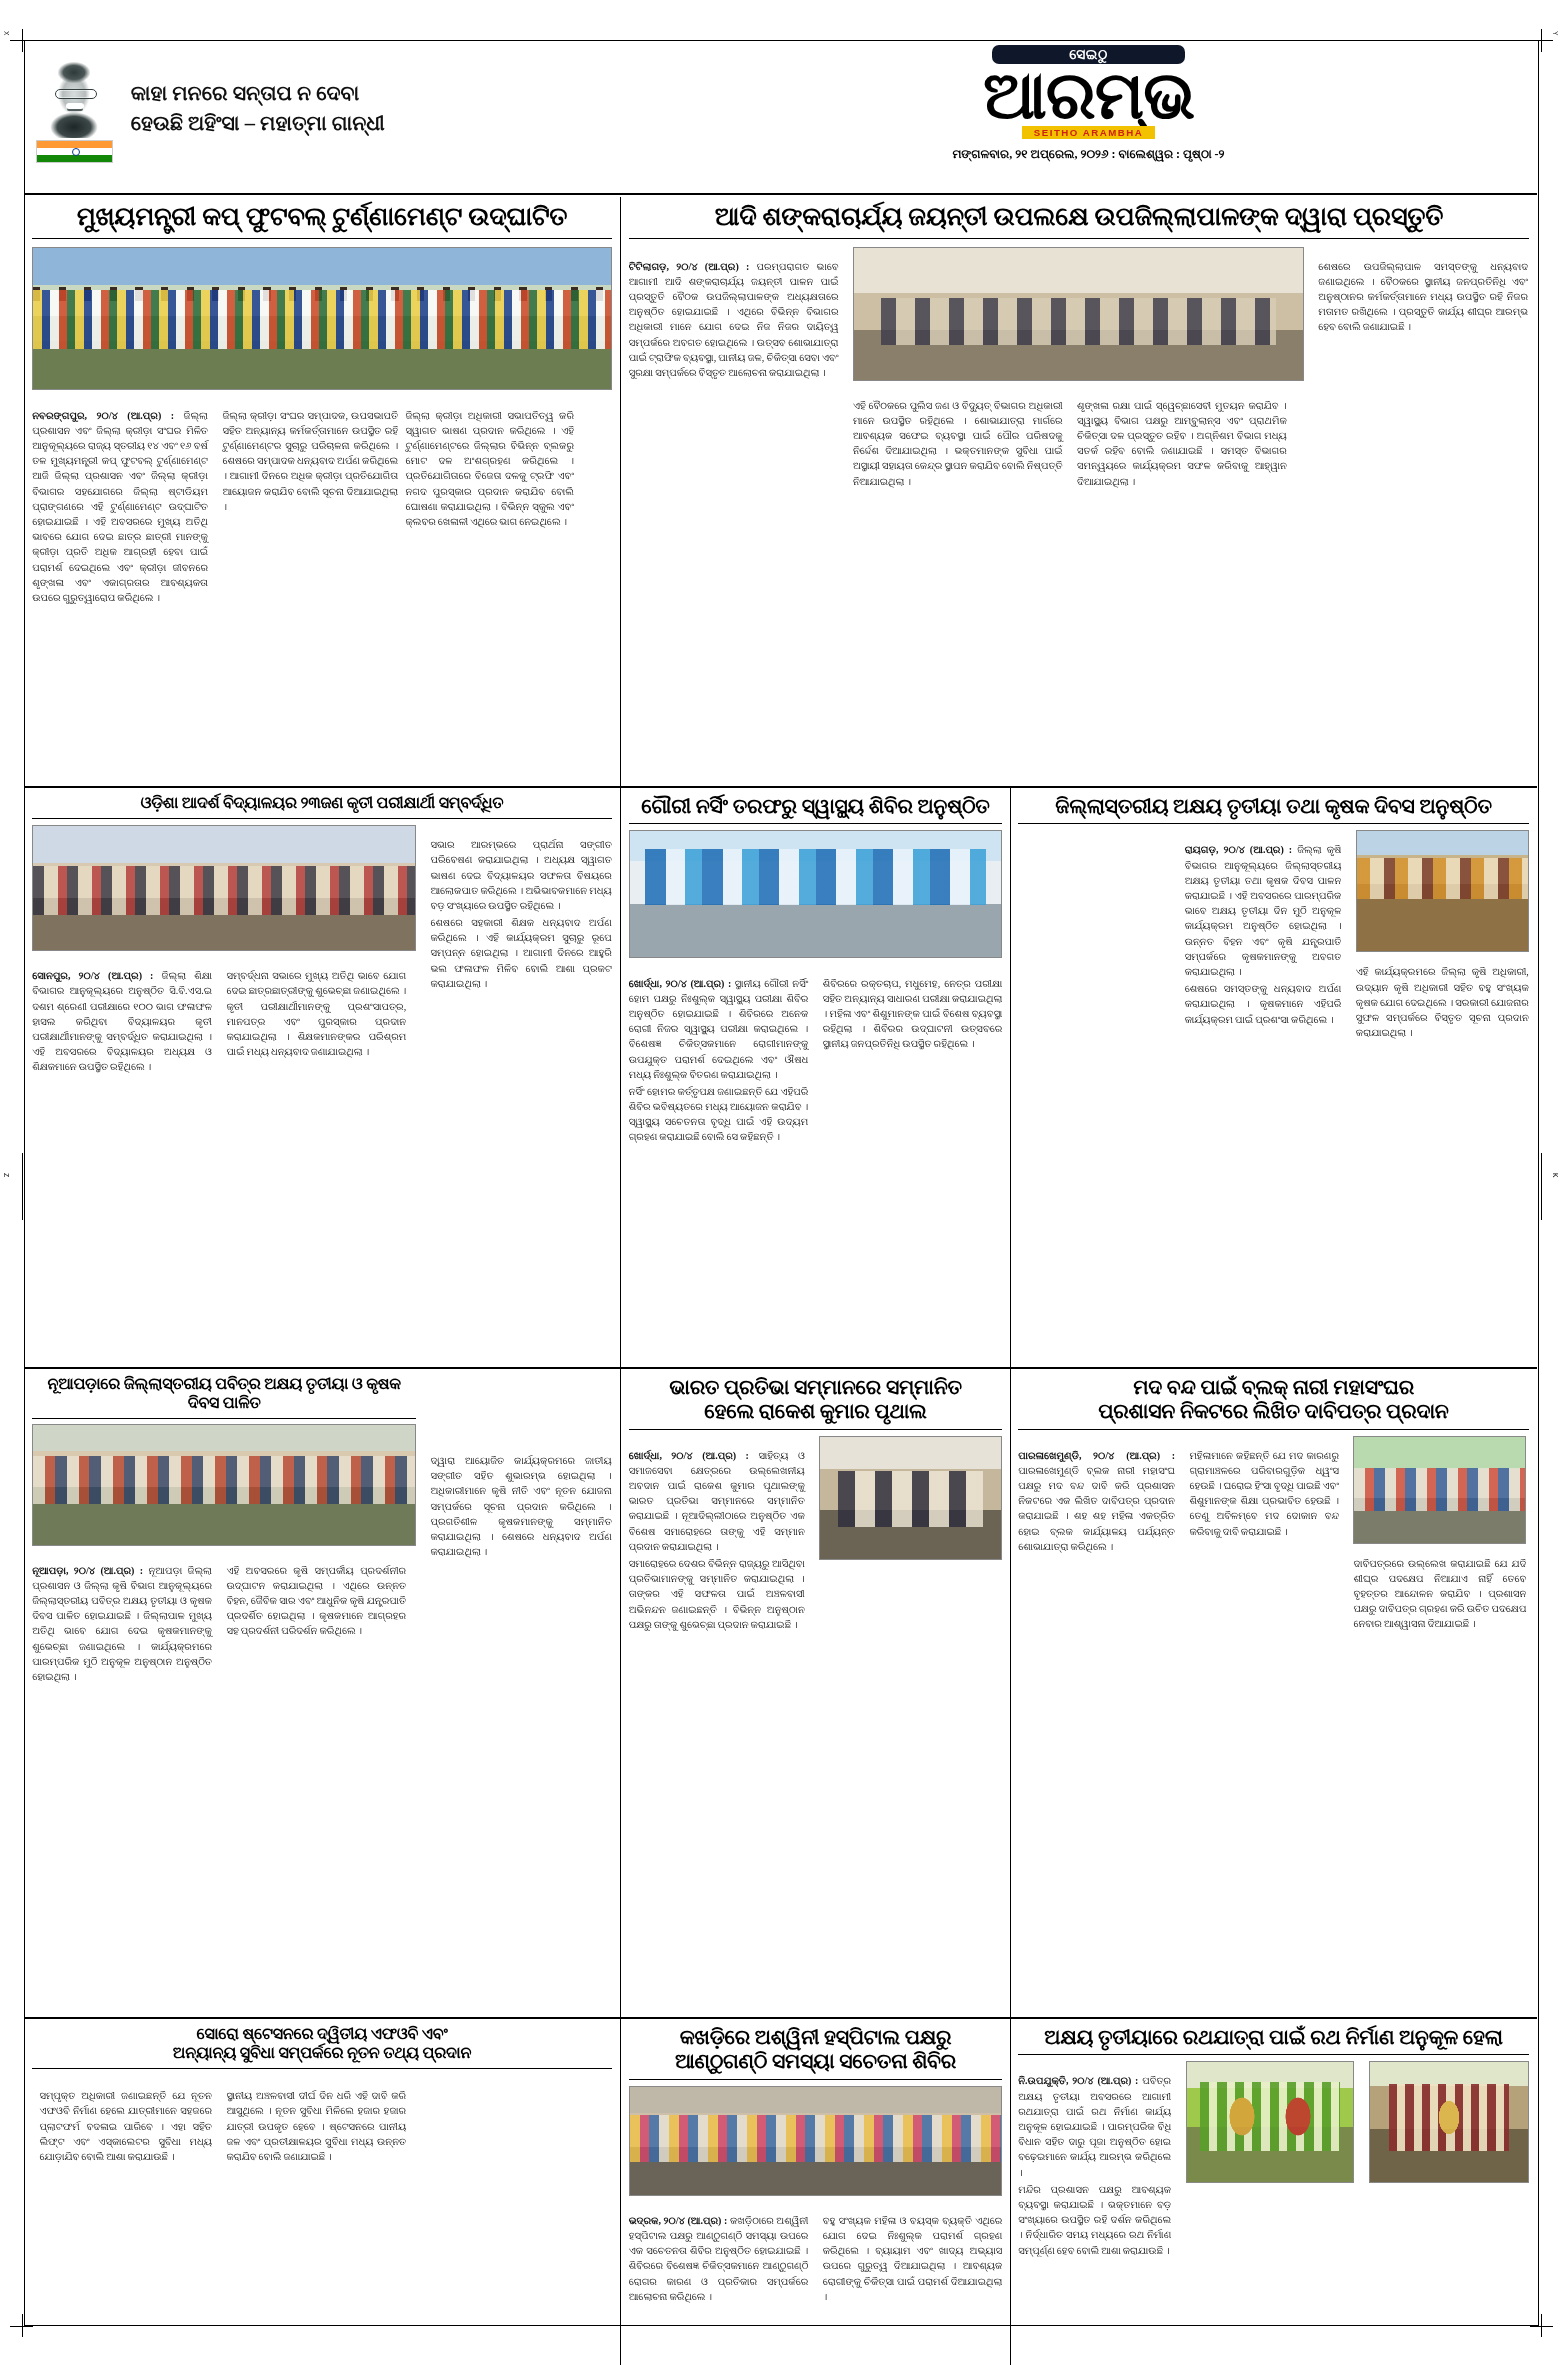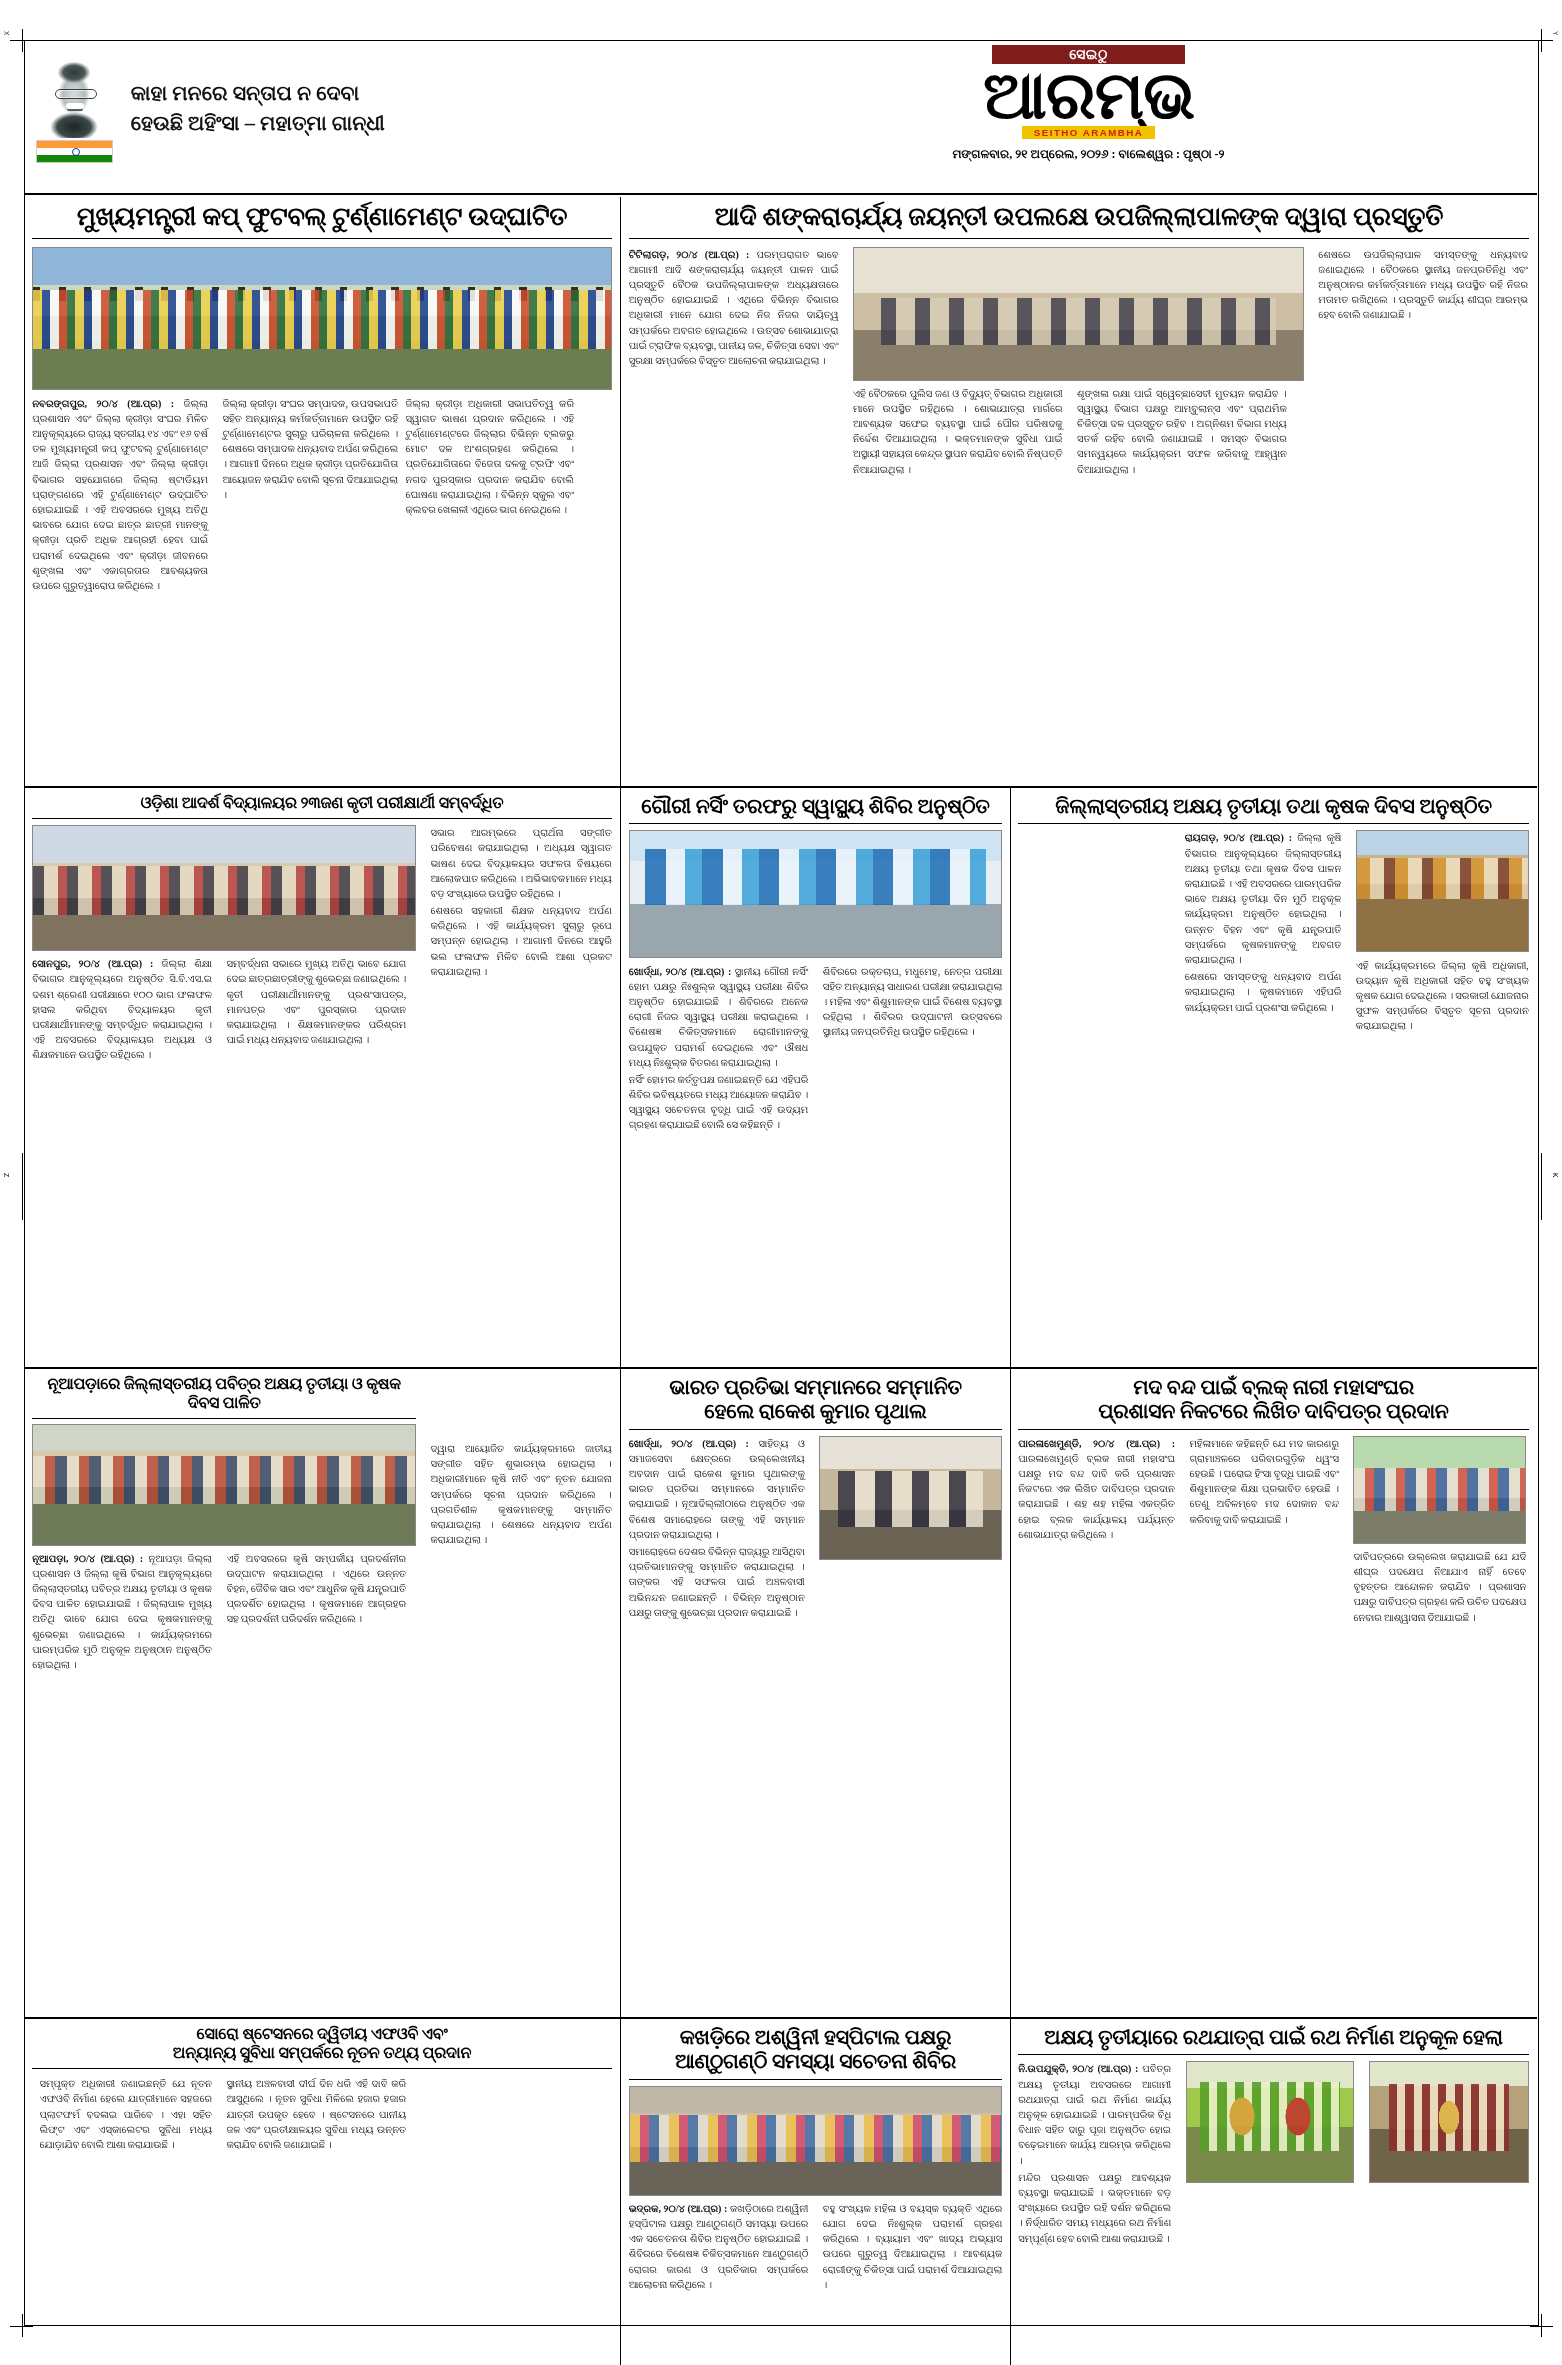--- a/index.html
+++ b/index.html
@@ -77,22 +77,22 @@
     font-family:"Liberation Serif", serif;
     color:#111;
   }
   .quote div { white-space:nowrap; }
 
   .mast-right {
     flex:1; display:flex; flex-direction:column; align-items:center;
     padding-top:4.1px;
   }
   .logo-kicker {
-    background:#7f1d1d; color:#fff; font-size:14px; font-weight:700;
-    padding:2px 77px 3.1px; letter-spacing:0.5px; line-height:1;
+    background:#0f172a; color:#fff; font-size:14px; font-weight:700;
+    padding:2px 77px 3.1px; letter-spacing:0.5px; line-height:1;border-radius:7px;
   }
   .logo-main {
     font-size:66px; font-weight:700; line-height:1.02; letter-spacing:-1px;
     font-family:"Liberation Serif", serif; color:#000; margin-top:-2px;
   }
   .logo-sub {
     background:#f2c200; color:#d02010; font-size:9.7px; font-weight:700;
     letter-spacing:1.5px; padding:1px 11.3px; margin-top:-3.1px;
   }
   .dateline {
@@ -236,21 +236,21 @@
     opacity:.9;
   }
 
   
   .body-cols { display:flex; }
   .bcol {
     font-family:"Liberation Serif", serif;
     font-size:10px; line-height:1.52;
     text-align:justify; color:#111;
     box-sizing:border-box;
-    hyphens:none; word-spacing:-0.5px;
+    hyphens:none; word-spacing:-0.5px;margin-top:12px;
   }
   .bcol p { margin:0 0 2px 0; text-indent:0; }
   .dateword { font-weight:700; }
 
   .vsep { width:0.5px; background:#000; align-self:stretch; }
 
   .sec-rule { height:1.5px; background:#000; margin:5.1px 0 4.1px; }
 </style>
 </head>
 <body>

